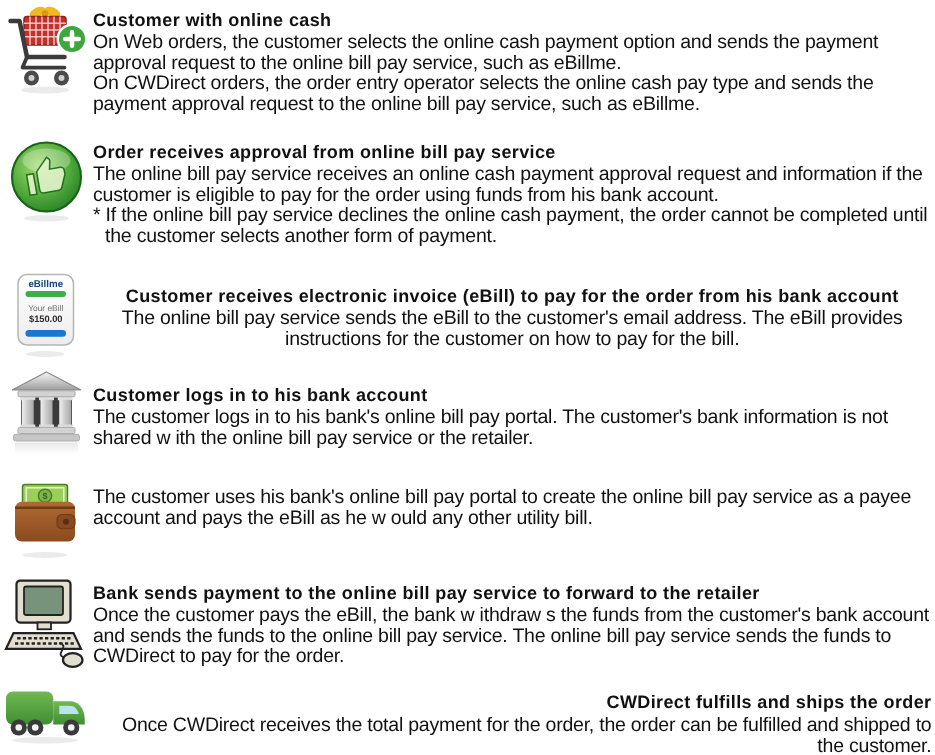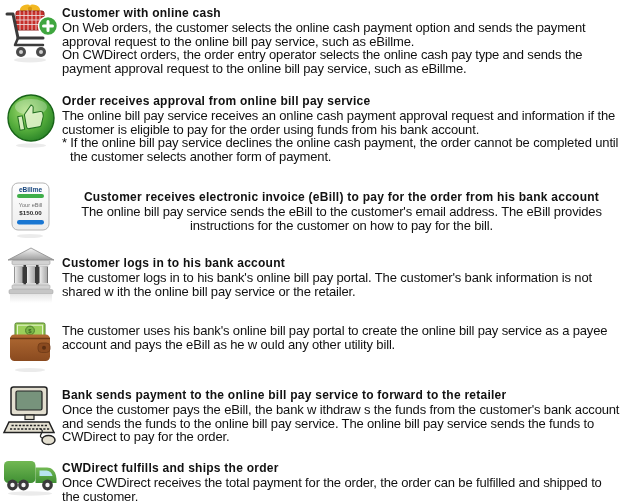--- a/index.html
+++ b/index.html
@@ -11,21 +11,21 @@
   h3{margin:0 0 1px 0;font-size:12px;font-weight:bold;letter-spacing:.25px;color:#111;}
   p{margin:0;font-size:13px;line-height:13.5px;letter-spacing:-0.15px;color:#111;}
   .bullet{padding-left:8px;text-indent:-8px;}
   
   .r1{margin-bottom:18px;} .r1 .text-col{margin-top:4px;}
   .r2{margin-bottom:18px;}  .r2 .text-col{margin-top:1px;}
   .r3{margin-bottom:8px;text-align:center;}  .r3 .text-col{margin-top:9px;}
   .r4{margin-bottom:16px;justify-content:flex-end;} .r4 .text-col{margin-top:9px;}
   .r5{margin-bottom:12px;} .r5 .text-col{margin-top:3px;}
   .r6{margin-bottom:10px;} .r6 .text-col{margin-top:3px;}
-  .r7{margin-bottom:0;}    .r7 .text-col{margin-top:4px;}
+  .r7{margin-bottom:0;}    .r7 .text-col{margin-top:4px;text-align:right;}
   svg text{font-family:"Liberation Sans",sans-serif;}
 </style>
 </head>
 <body>
 
 <div class="page">
 
   <section class="row r1">
     <span class="icon-col">
       <svg width="58" height="62" viewBox="0 0 58 62">

